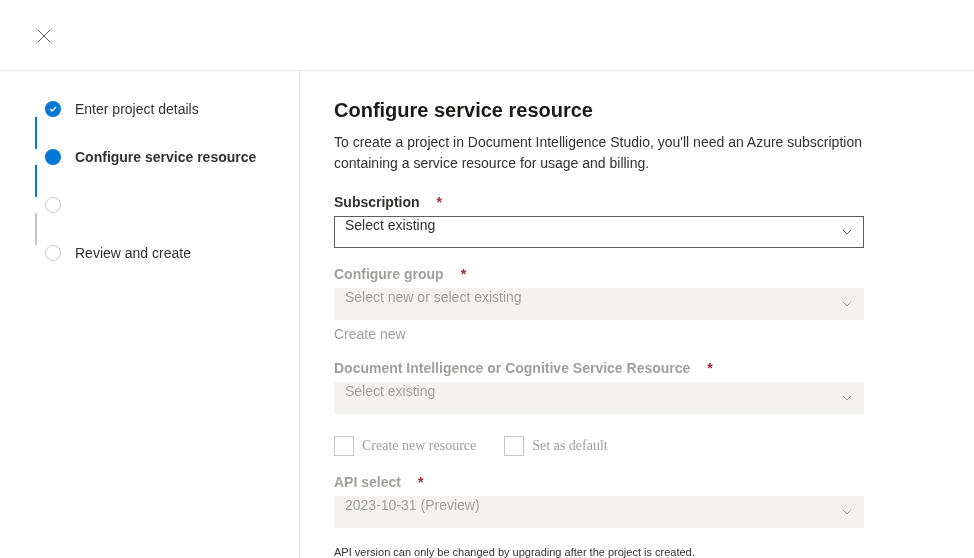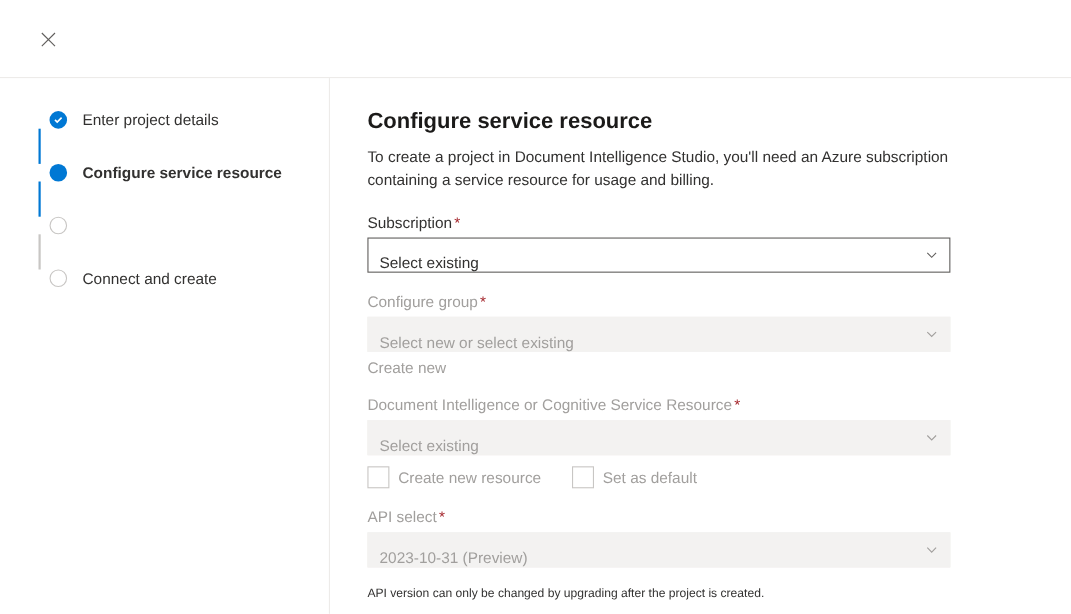--- a/index.html
+++ b/index.html
@@ -102,40 +102,40 @@
     font-size: 14px;
     color: #323130;
     line-height: 1.5;
     margin: 0 0 20px 0;
   }
   .field {
     margin-bottom: 18px;
   }
   .field-label {
     font-size: 14px;
-    font-weight: 400;
+    font-weight: 700;
     color: #323130;
     display: flex;
     align-items: flex-end;
-    gap: 2px;
+    gap: 17px;
     margin-bottom: 6px;
   }
   .field-label.disabled { color: #a19f9d; }
   .required { color: #a4262c; }
   .select {
     width: 100%;
     height: 32px;
     border: 1px solid #605e5c;
     background: #fff;
     padding: 0 28px 0 10px;
     font-size: 14px;
     color: #323130;
     position: relative;
     display: flex;
-    align-items: flex-end;
+    align-items: flex-start;
     cursor: pointer;
   }
   .select.disabled {
     background: #f3f2f1;
     border-color: #f3f2f1;
     color: #a19f9d;
     cursor: default;
   }
   .chevron {
     position: absolute;
@@ -150,21 +150,22 @@
   .link {
     font-size: 14px;
     color: #a19f9d;
     margin-top: 6px;
     display: inline-block;
     cursor: default;
   }
   .checkbox-row {
     display: flex;
     gap: 28px;
-    margin-top: 10px;
+    margin-top: 22px;
+    font-family: Liberation Serif, serif;
   }
   .checkbox-item {
     display: flex;
     align-items: center;
     gap: 8px;
   }
   .checkbox {
     width: 20px;
     height: 20px;
     border: 1px solid #c8c6c4;
@@ -212,21 +213,21 @@
     </div>
     <div class="connector blue"></div>
 
     <div class="step pending">
       <div class="step-indicator pending"></div>
     </div>
     <div class="connector gray"></div>
 
     <div class="step pending">
       <div class="step-indicator pending"></div>
-      <div class="step-label">Connect and create</div>
+      <div class="step-label">Review and create</div>
     </div>
 
   </div>
 
   <div class="main">
     <h2 class="section-title">Configure service resource</h2>
     <p class="description">To create a project in Document Intelligence Studio, you'll need an Azure subscription containing a service resource for usage and billing.</p>
 
     <div class="field">
       <div class="field-label">

